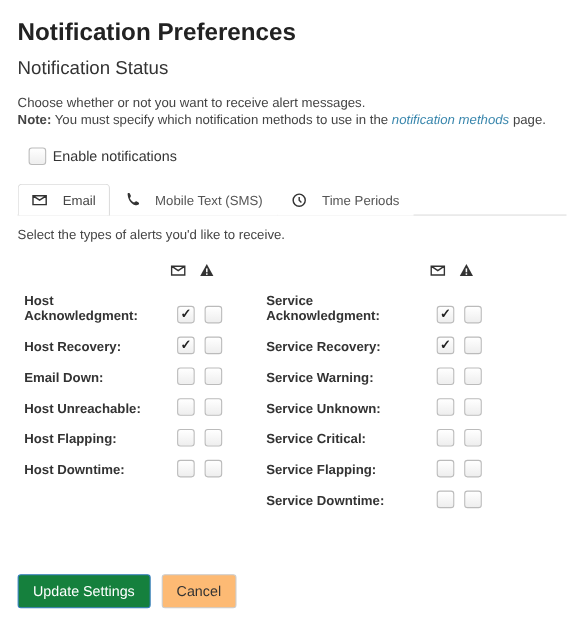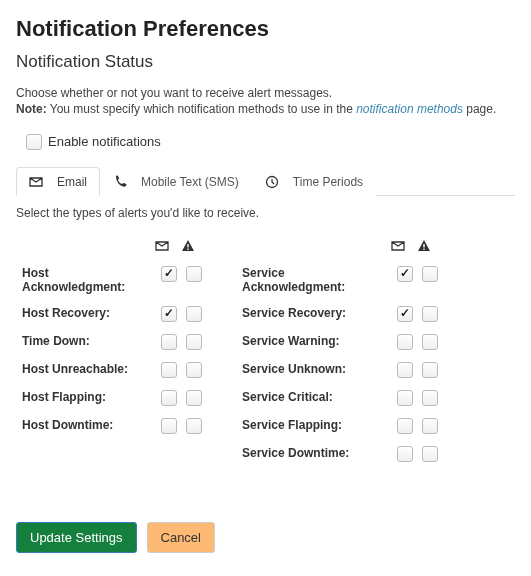--- a/index.html
+++ b/index.html
@@ -97,21 +97,21 @@
     margin-left: 132px;
     margin-bottom: 12px;
     align-items: center;
   }
   .col2 .hdr { margin-left: 148px; }
   .hdr .hicon {
     width: 16px; height:16px; display:inline-flex; align-items:center; justify-content:center;
   }
   .row {
     display: flex;
-    align-items: flex-start;
+    align-items: flex-end;
     margin-bottom: 12px;
     gap: 11px;
   }
   .row .lbl {
     width: 128px;
     font-size: 12px;
     font-weight: 700;
     color: #333;
     text-align: left;
   }
@@ -231,21 +231,21 @@
           </span>
         </div>
         <div class="row">
           <span class="lbl">Host Recovery:</span>
           <span class="boxes">
             <span class="cb checked"></span>
             <span class="cb"></span>
           </span>
         </div>
         <div class="row">
-          <span class="lbl">Time Down:</span>
+          <span class="lbl">Email Down:</span>
           <span class="boxes">
             <span class="cb"></span>
             <span class="cb"></span>
           </span>
         </div>
         <div class="row">
           <span class="lbl">Host Unreachable:</span>
           <span class="boxes">
             <span class="cb"></span>
             <span class="cb"></span>

